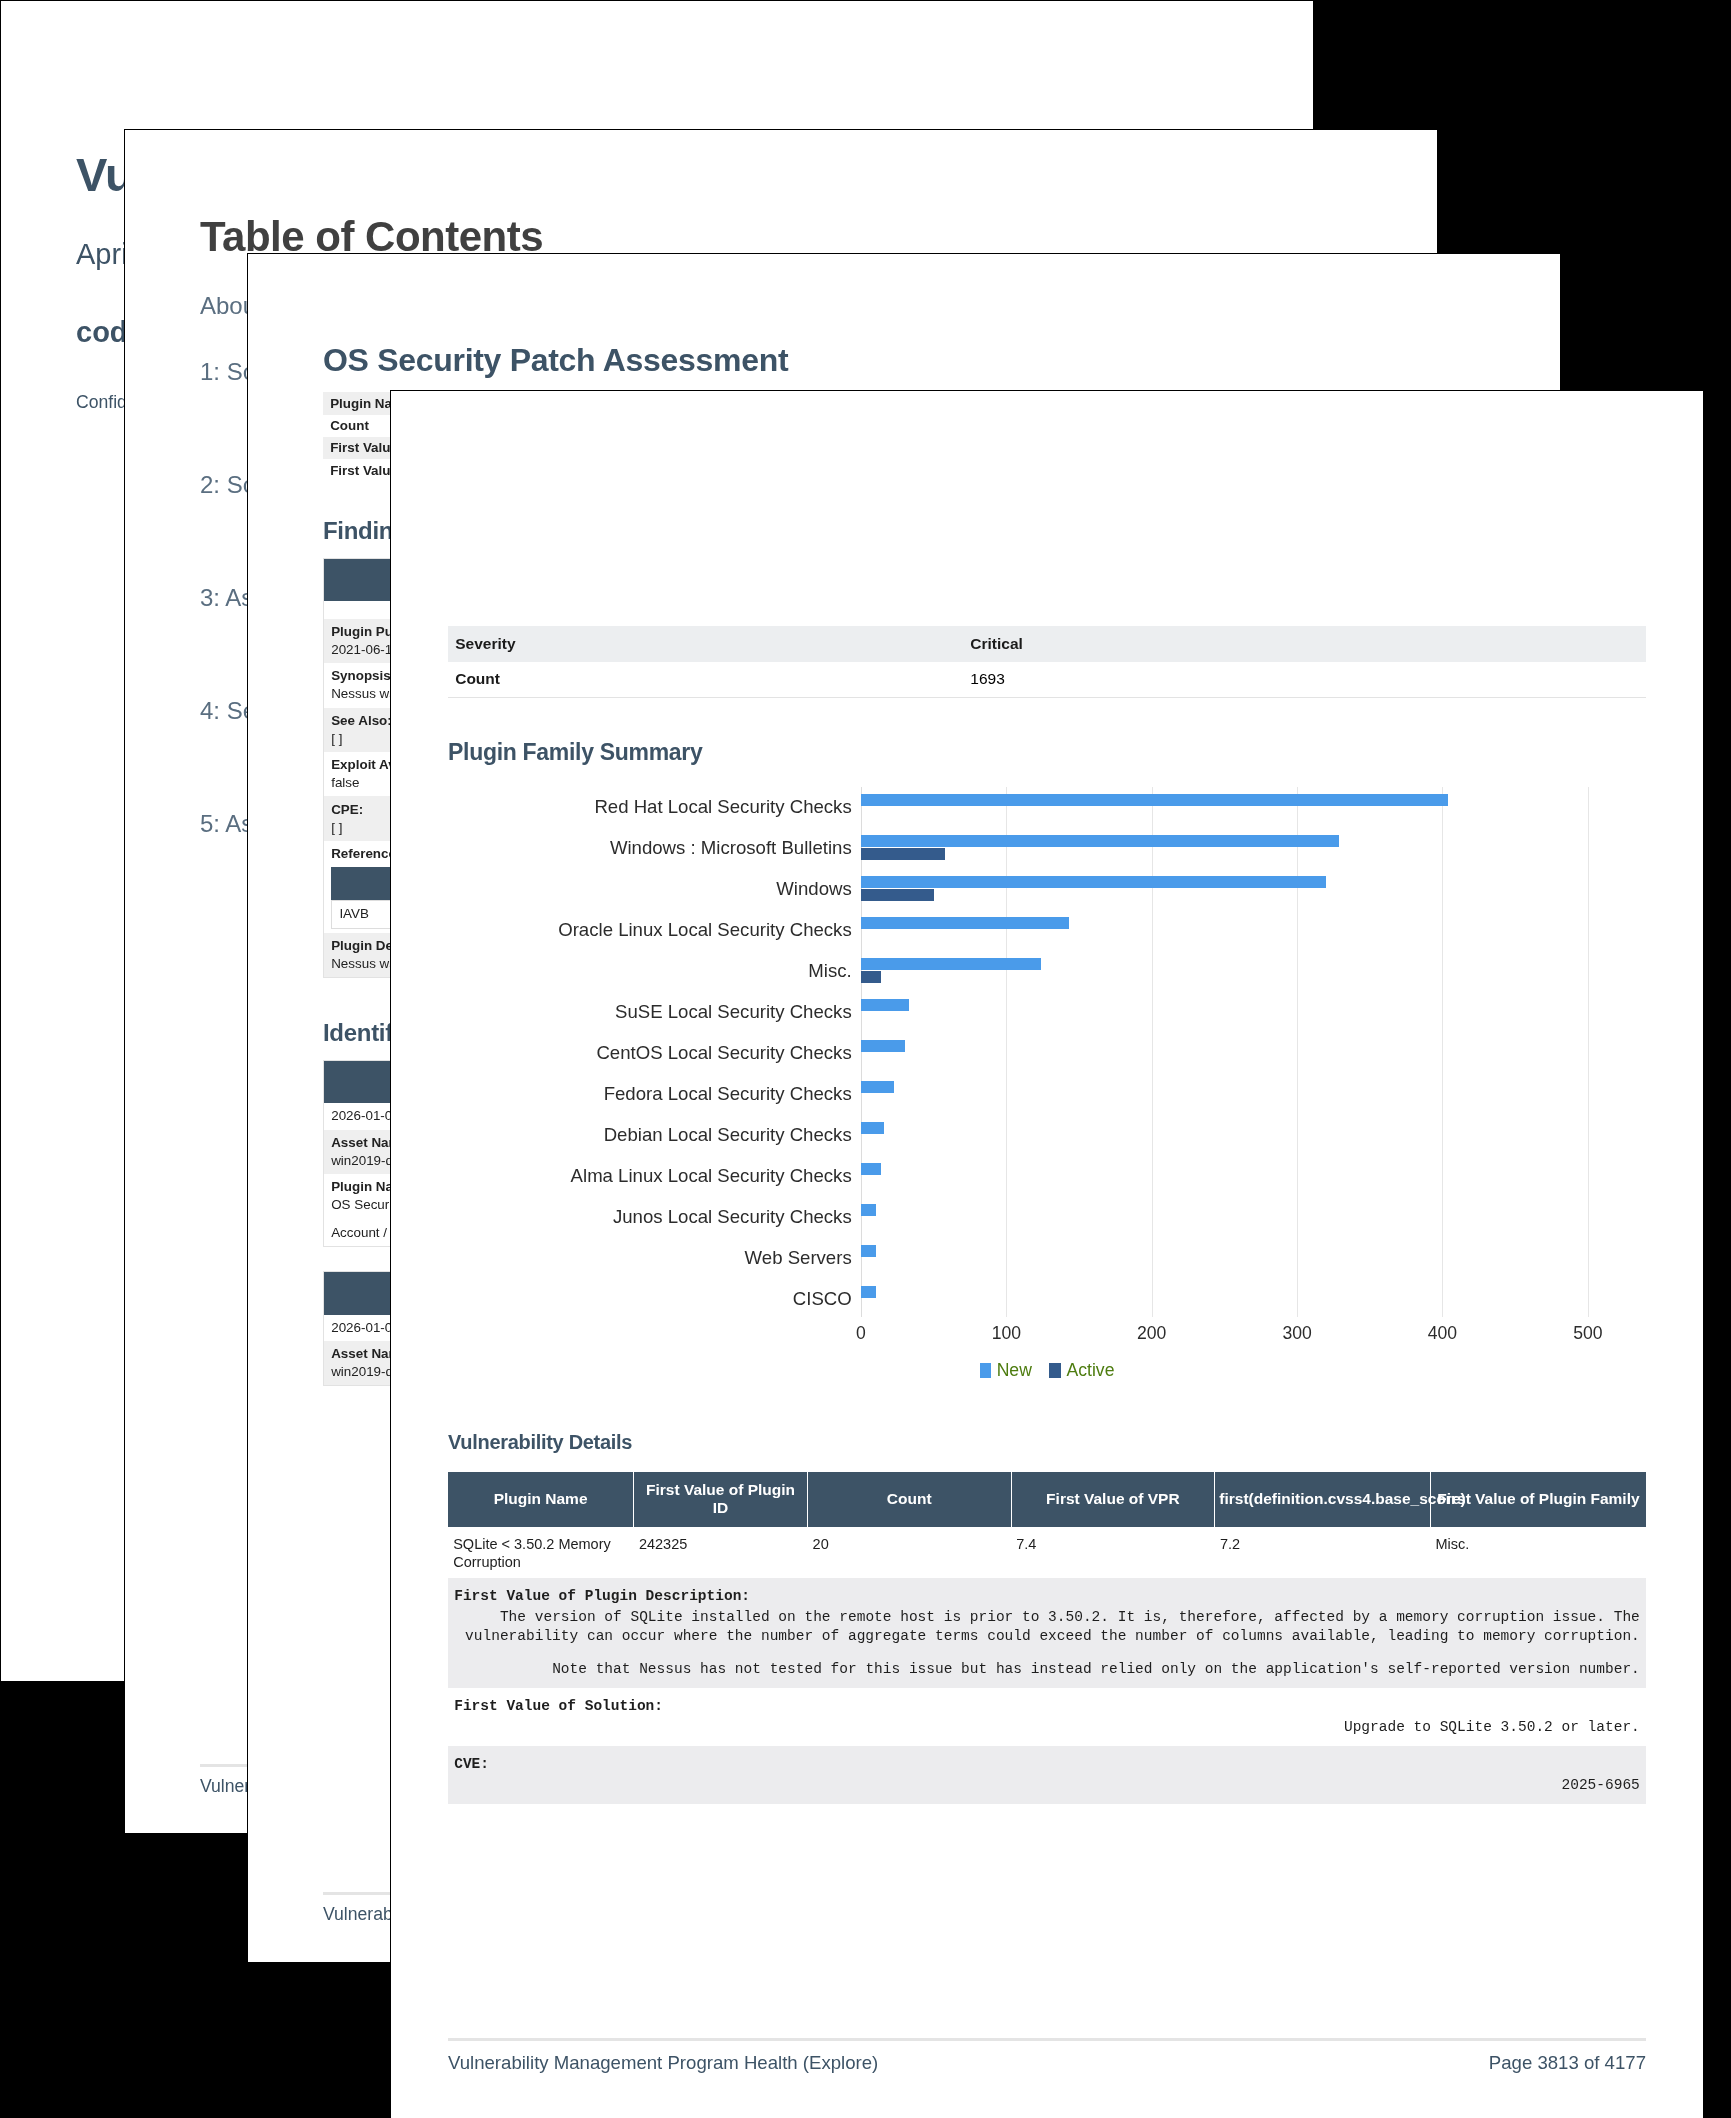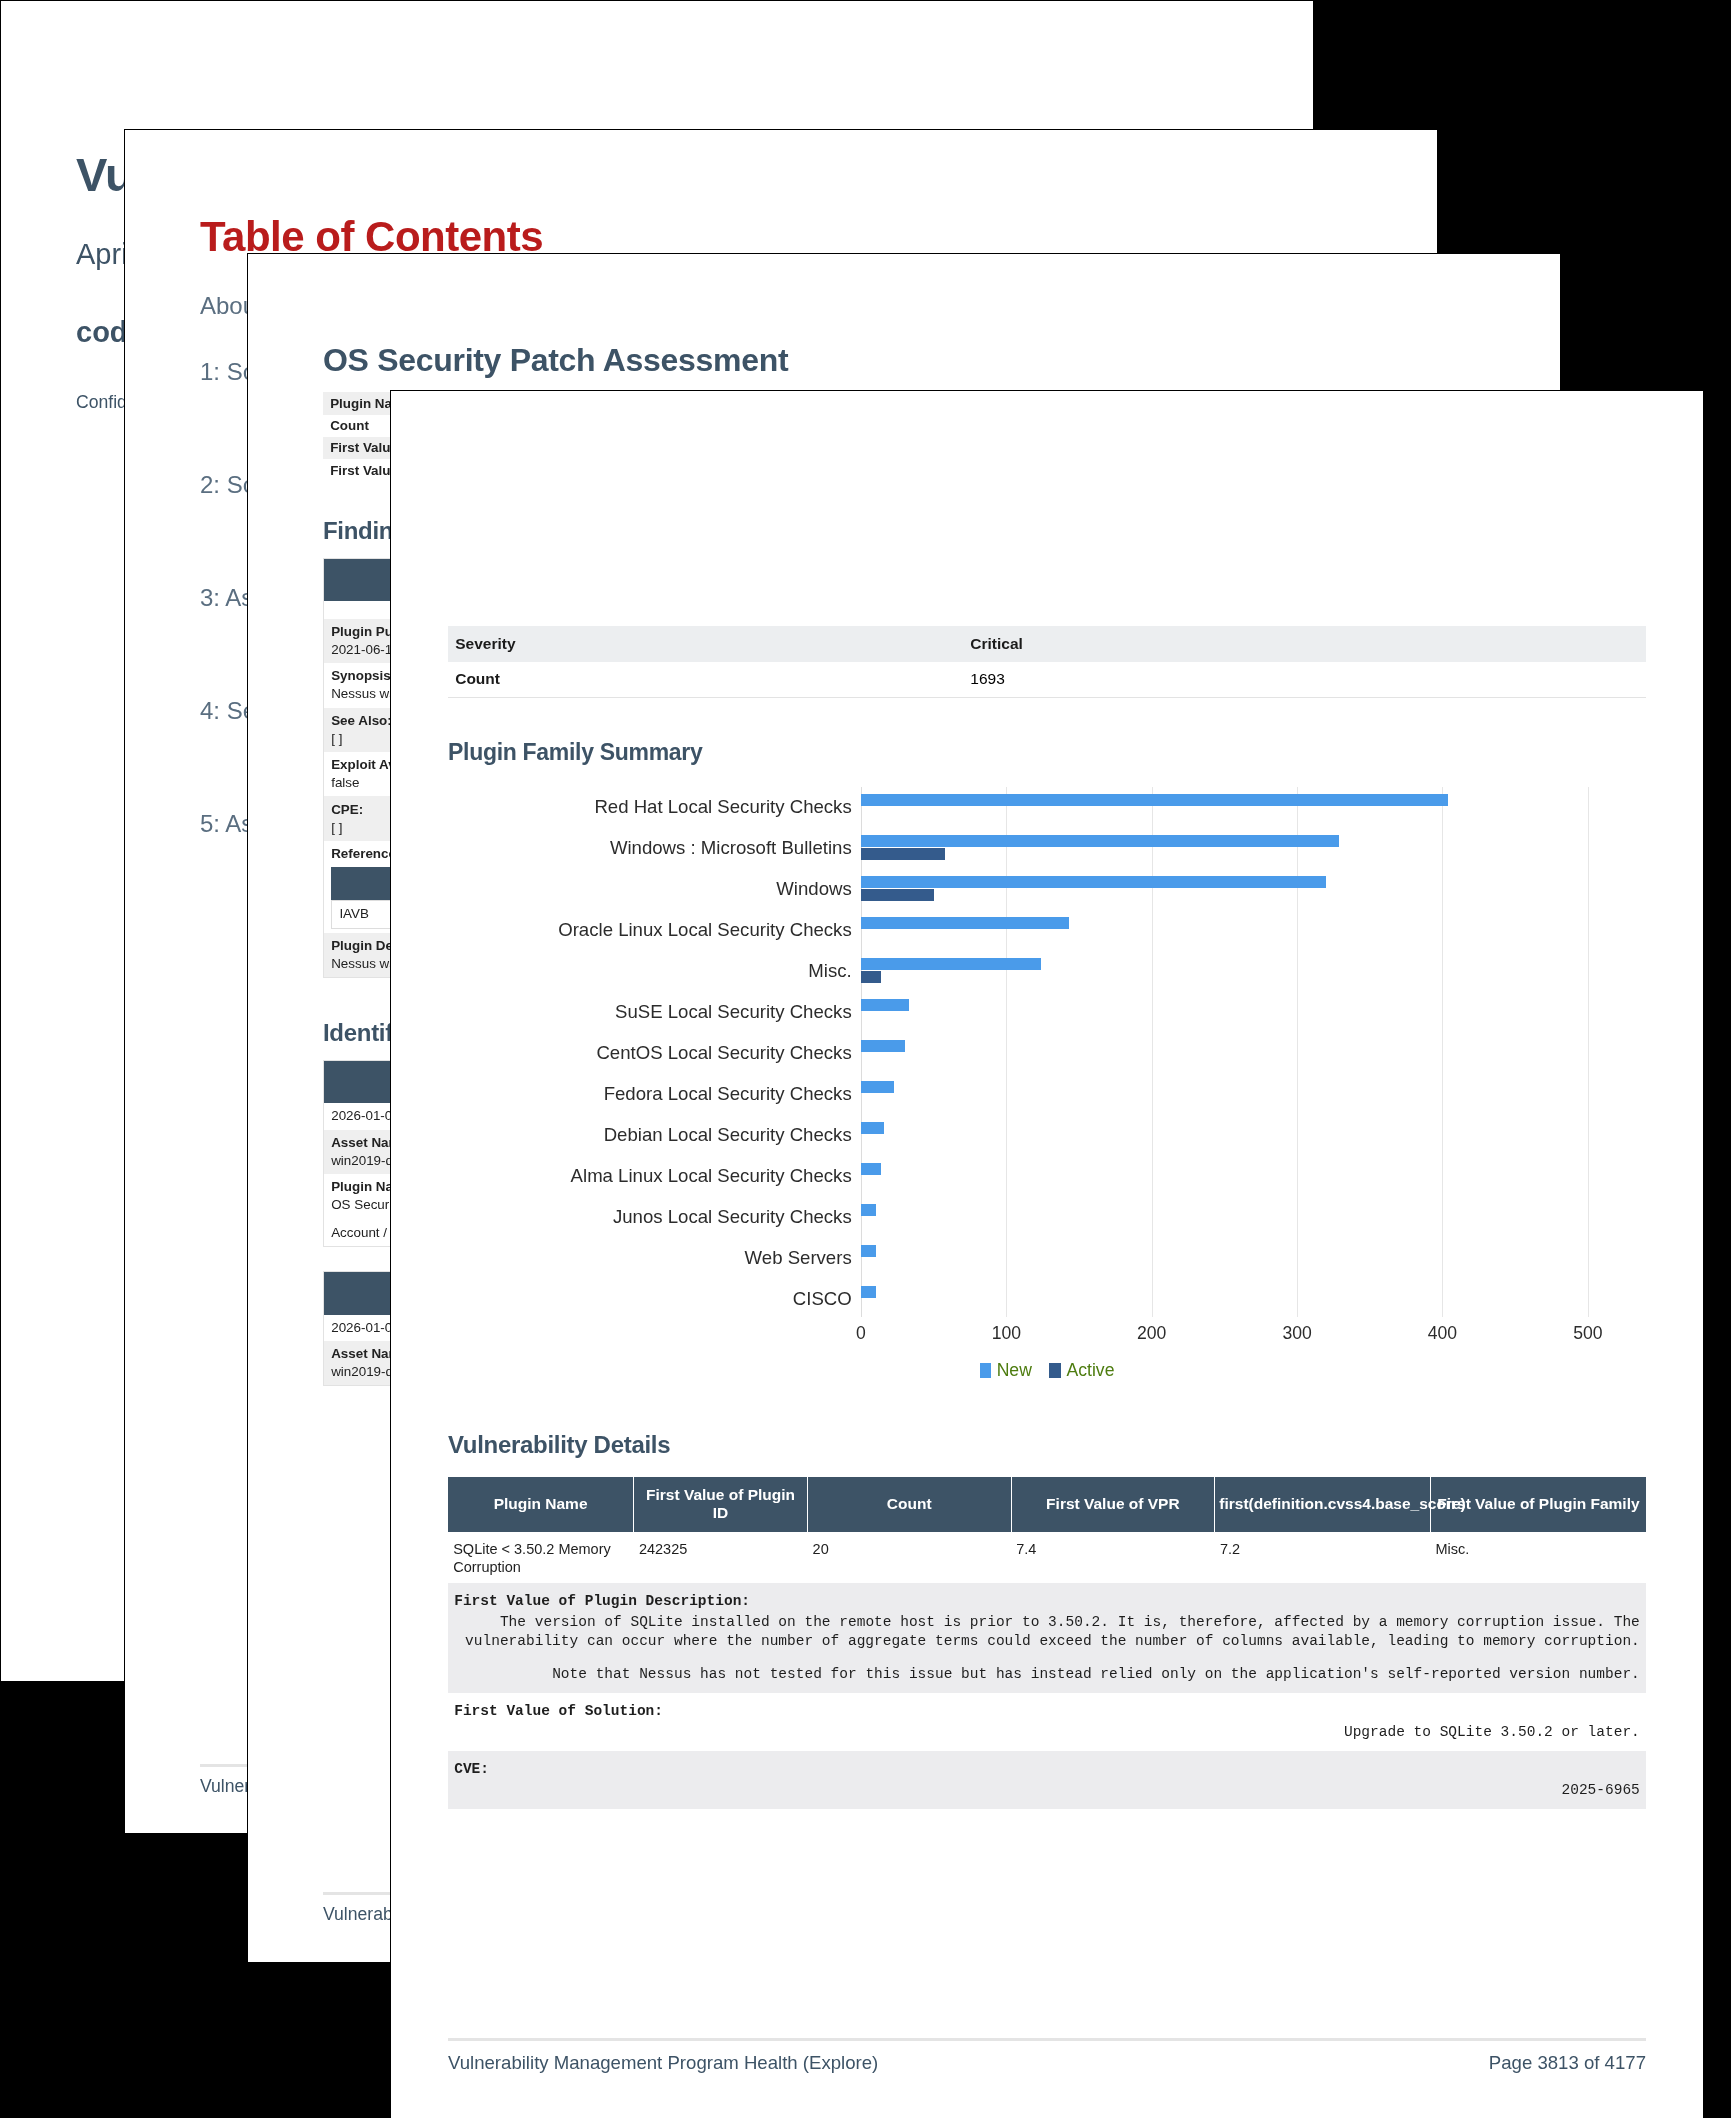--- a/index.html
+++ b/index.html
@@ -27,21 +27,21 @@
   
   .cover-title {
     font-size: 47px; font-weight: bold; color: #3d5366;
     line-height: 1.22; letter-spacing: -0.5px;
   }
   .cover-date { font-size: 29px; color: #3d5366; margin-top: 35px; font-weight: 400; }
   .cover-org  { font-size: 29px; color: #3d5366; margin-top: 45px; font-weight: bold; }
   .cover-conf { font-size: 17.6px; color: #3d5366; margin-top: 40px; line-height: 1.5; max-width: 774px;}
 
   
-  .toc-title { font-size: 42px; font-weight: bold; color: #b91c1c; letter-spacing: -0.5px;}
+  .toc-title { font-size: 42px; font-weight: bold; color: #404040; letter-spacing: -0.5px;}
   .toc-sub   { font-size: 24px; color: #5a6e80; margin-top: 31px; }
   .toc-item  { font-size: 24px; color: #5a6e80; margin-top: 38px; }
   .toc-gap   { height: 47px; }
 
   
   .h2 { font-size: 32px; font-weight: bold; color: #3d5366; letter-spacing: -0.3px;}
   .h3 { font-size: 24px; font-weight: bold; color: #3d5366; letter-spacing: -0.3px;}
   .kvtable { width: 100%; border-collapse: collapse; margin-top: 13.4px; font-size: 13.4px;}
   .kvtable td { padding: 3.6px 7.2px; color: #222; }
   .kvtable tr:nth-child(odd) { background: #efefef; }
@@ -83,21 +83,21 @@
   .bar { position: absolute; height: 12px; }
   .bar.new    { top: 7.7px; background: #4a9bea; }
   .bar.active { top: 20.6px; background: #345b8c; }
   .xaxis { position: relative; height: 36px; }
   .xtick { position: absolute; top: 6.2px; transform: translateX(-50%);
            font-size: 17.6px; color: #2c2c2c; white-space: nowrap;}
   .legend { display: flex; justify-content: center; gap: 17.6px; margin-top: 7.2px; }
   .legend-item { display: flex; align-items: center; gap: 5.7px; font-size: 17.6px; color: #4d7c0f;}
   .swatch { width: 11.4px; height: 15.5px; display:inline-block; }
 
-  .vd-title { font-size: 24px; font-weight: bold; color: #3d5366; margin-top: 50px; letter-spacing: -0.3px;}
+  .vd-title { font-size: 20px; font-weight: bold; color: #3d5366; margin-top: 50px; letter-spacing: -0.3px;}
   .vd-table { width: 100%; border-collapse: collapse; margin-top: 17.6px; table-layout: fixed;}
   .vd-table th {
     background: #3d5366; color: #fff; font-size: 15.5px; font-weight: bold;
     padding: 9.3px 4.1px; text-align: center; border-right: 1px solid #fff;
     vertical-align: middle; line-height: 1.2;
   }
   .vd-table th:last-child { border-right: none; }
   .vd-table td { font-size: 14.5px; color: #1e1e1e; padding: 7.2px 5.2px;
                  vertical-align: top; line-height: 1.25; }
   .vd-table tr.shade td { background: #ececee; }

